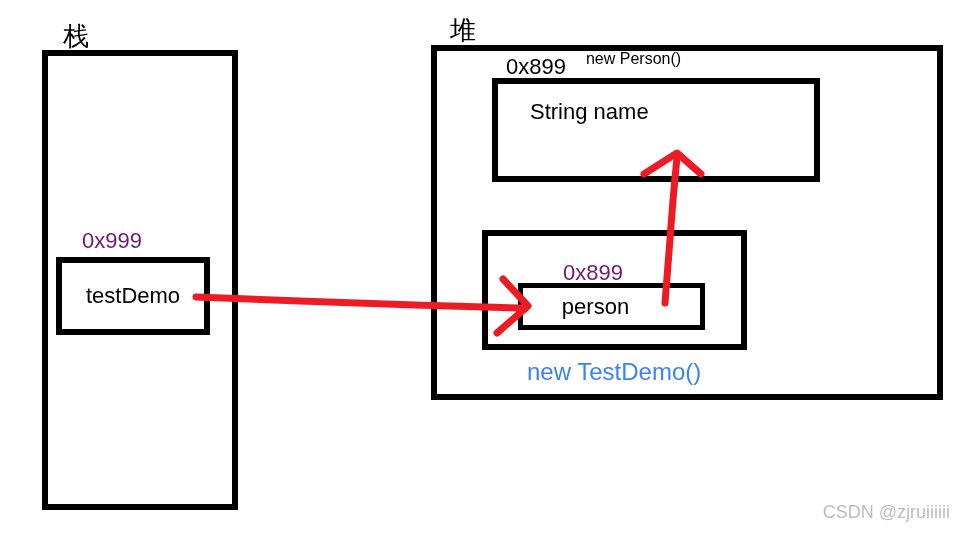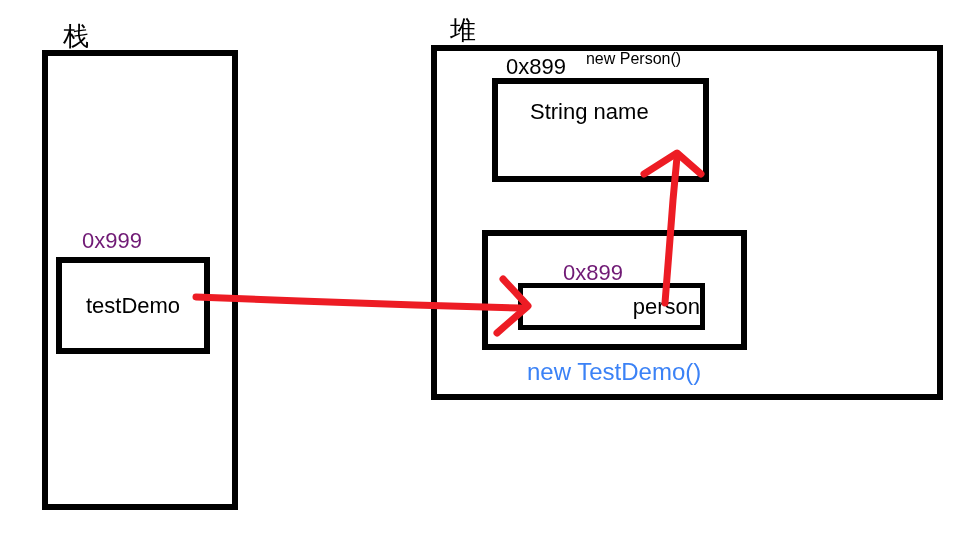--- a/index.html
+++ b/index.html
@@ -31,47 +31,48 @@
     position: absolute;
     font-size: 22px;
     color: #701a75;
     white-space: nowrap;
   }
   
   #stack-label   { left: 63px;  top: 19px; }
   #stack-box     { left: 42px;  top: 50px;  width: 196px; height: 460px; }
   #stack-addr    { left: 82px;  top: 228px; }
   #testdemo-var-box {
-    left: 56px; top: 257px; width: 154px; height: 97px;
+    left: 56px; top: 257px; width: 154px; height: 78px;
     display: flex; align-items: center; justify-content: center;
     font-size: 22px; color: #000000;
   }
   
   #heap-label    { left: 450px; top: 13px; }
   #heap-box      { left: 431px; top: 45px; width: 512px; height: 355px; }
   #person-header {
     position: absolute; left: 506px; top: 50px;
     display: flex; align-items: flex-start; gap: 20px;
     white-space: nowrap; color: #000000;
   }
   #person-header .hdr-addr  { font-size: 22px; position: relative; top: 4px; }
   #person-header .hdr-title { font-size: 16px; }
   #person-box {
-    left: 492px; top: 78px; width: 217px; height: 104px;
+    left: 492px; top: 78px; width: 328px; height: 104px;
     padding: 11px 0 12px 32px;
   }
   .field-line {
     font-size: 22px; line-height: 33px; color: #000000; white-space: nowrap;
   }
   #testdemo-obj-box { left: 482px; top: 230px; width: 265px; height: 120px; }
   #inner-addr       { left: 563px; top: 260px; }
   #person-ref-box {
     left: 518px; top: 283px; width: 187px; height: 47px;
     border-width: 5px;
-    display: flex; align-items: center; justify-content: flex-end;
+    display: flex; align-items: center; justify-content: center;
+    padding-right: 32px;
     font-size: 22px; color: #000000;
   }
   #testdemo-title {
     position: absolute; left: 527px; top: 358px;
     font-size: 24px; color: #3b82f6; white-space: nowrap;
   }
   
   #arrows {
     position: absolute; left: 0; top: 0;
     pointer-events: none;
@@ -124,14 +125,15 @@
     <g>
       <polyline points="196,297 300,301 415,305 521,308" fill="none" stroke-width="7" stroke-linecap="round" stroke="#ed1c24"></polyline>
       <polyline points="503,279 528,306 497,333" fill="none" stroke-width="7" stroke-linecap="round" stroke-linejoin="round" stroke="#ed1c24"></polyline>
     </g>
     <g>
       <polyline points="665,303 669,252 673,200 677,157" fill="none" stroke-width="7" stroke-linecap="round" stroke="#ed1c24"></polyline>
       <polyline points="644,174 677,153 701,174" fill="none" stroke-width="7" stroke-linecap="round" stroke-linejoin="round" stroke="#ed1c24"></polyline>
     </g>
   </svg>
 
+  <div id="watermark">CSDN @zjruiiiiii</div>
 
 </div>
 
 </body></html>

